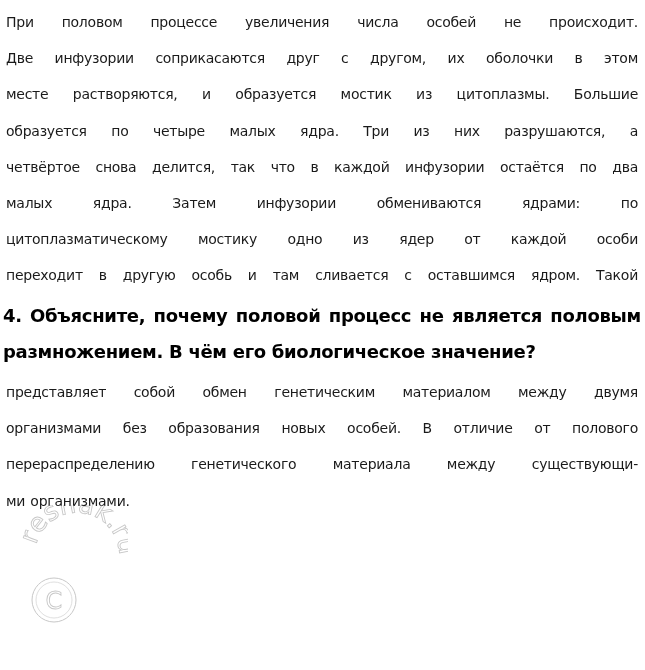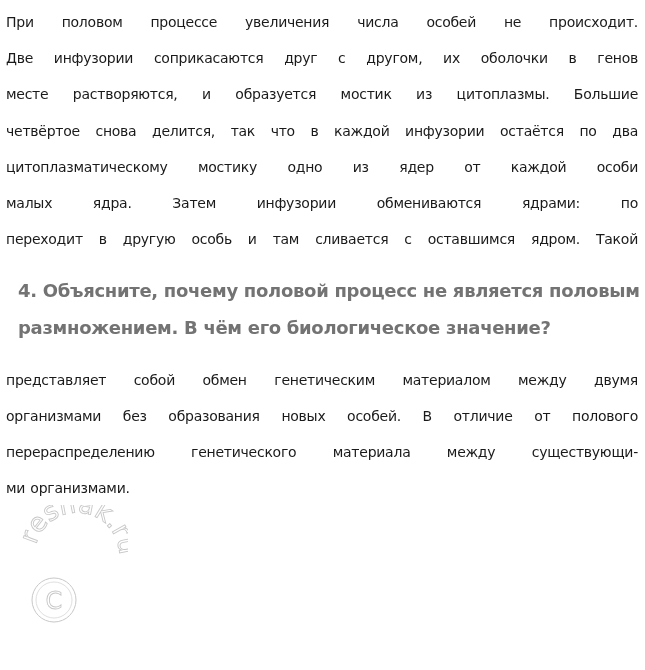--- a/index.html
+++ b/index.html
@@ -32,26 +32,26 @@
     .para .line {
       display: block;
       text-align: justify;
       text-align-last: justify;
       white-space: nowrap;
     }
     .para .line.last {
       text-align-last: left;
     }
     .heading {
-      margin: 16px;
+      margin: 1px;
       font-size: 18px;
       font-weight: bold;
       line-height: 36.2px;
       letter-spacing: -0.3px;
-      color: #737373;
+      color: #000000;
     }
     .heading .line {
       display: block;
       text-align: justify;
       text-align-last: justify;
       white-space: nowrap;
     }
     .heading .line.last {
       text-align-last: left;
     }
@@ -65,25 +65,26 @@
       opacity: 0.55;
     }
   </style>
 </head>
 <body>
 
 <div class="page">
 
   <p class="para">
     <span class="line">При половом процессе увеличения числа особей не происходит.</span>
-    <span class="line">Две инфузории соприкасаются друг с другом, их оболочки в генов</span>
+    <span class="line">Две инфузории соприкасаются друг с другом, их оболочки в этом</span>
     <span class="line">месте растворяются, и образуется мостик из цитоплазмы. Большие</span>
+    <span class="line">образуется по четыре малых ядра. Три из них разрушаются, а</span>
     <span class="line">четвёртое снова делится, так что в каждой инфузории остаётся по два</span>
+    <span class="line">малых ядра. Затем инфузории обмениваются ядрами: по</span>
     <span class="line">цитоплазматическому мостику одно из ядер от каждой особи</span>
-    <span class="line">малых ядра. Затем инфузории обмениваются ядрами: по</span>
     <span class="line">переходит в другую особь и там сливается с оставшимся ядром. Такой</span>
   </p>
 
   <h2 class="heading">
     <span class="line">4. Объясните, почему половой процесс не является половым</span>
     <span class="line last">размножением. В чём его биологическое значение?</span>
   </h2>
 
   <p class="para">
     <span class="line">представляет собой обмен генетическим материалом между двумя</span>

